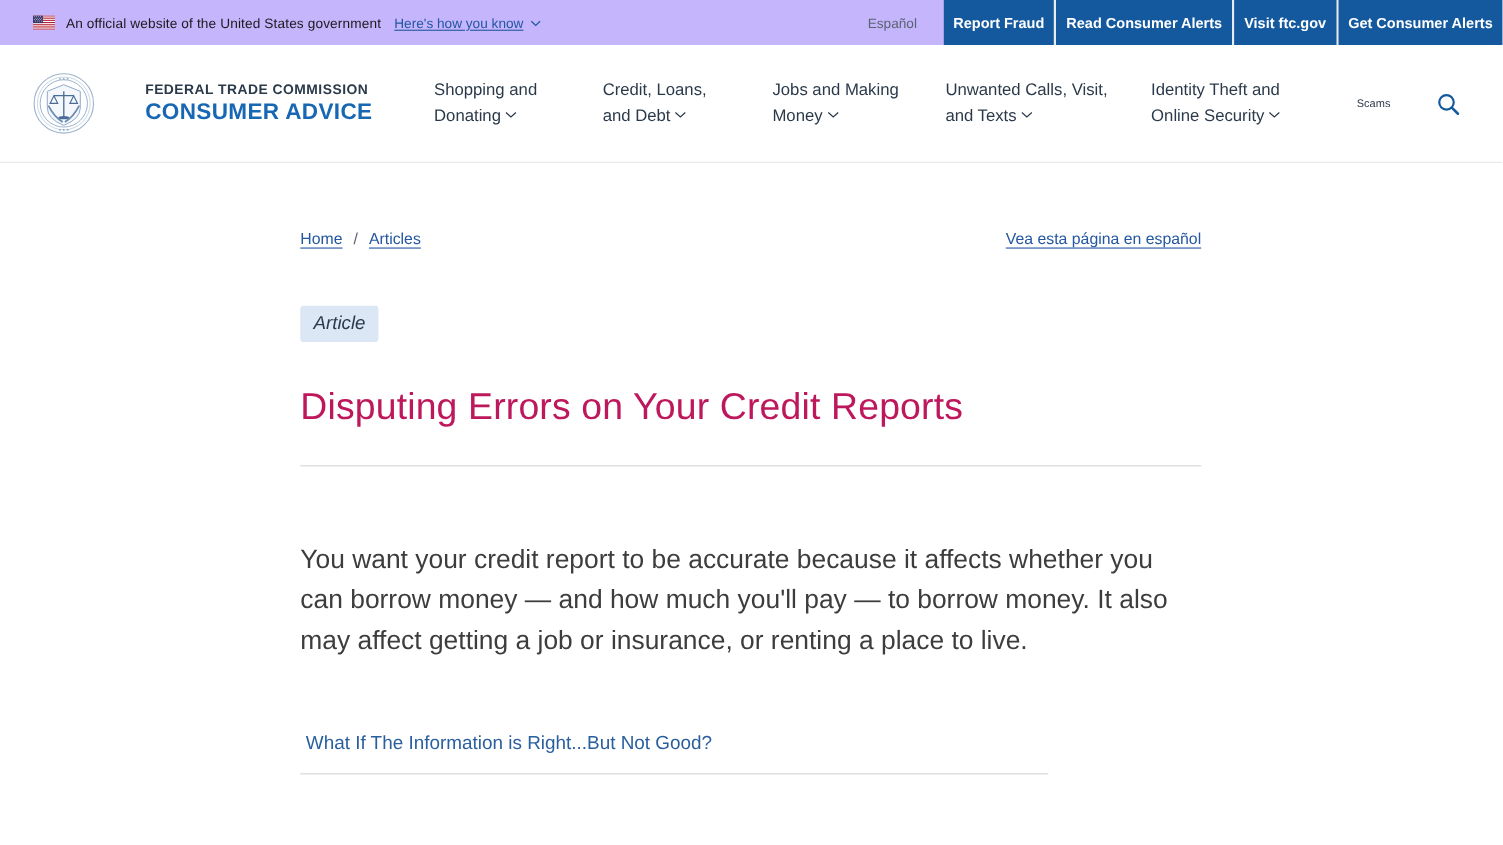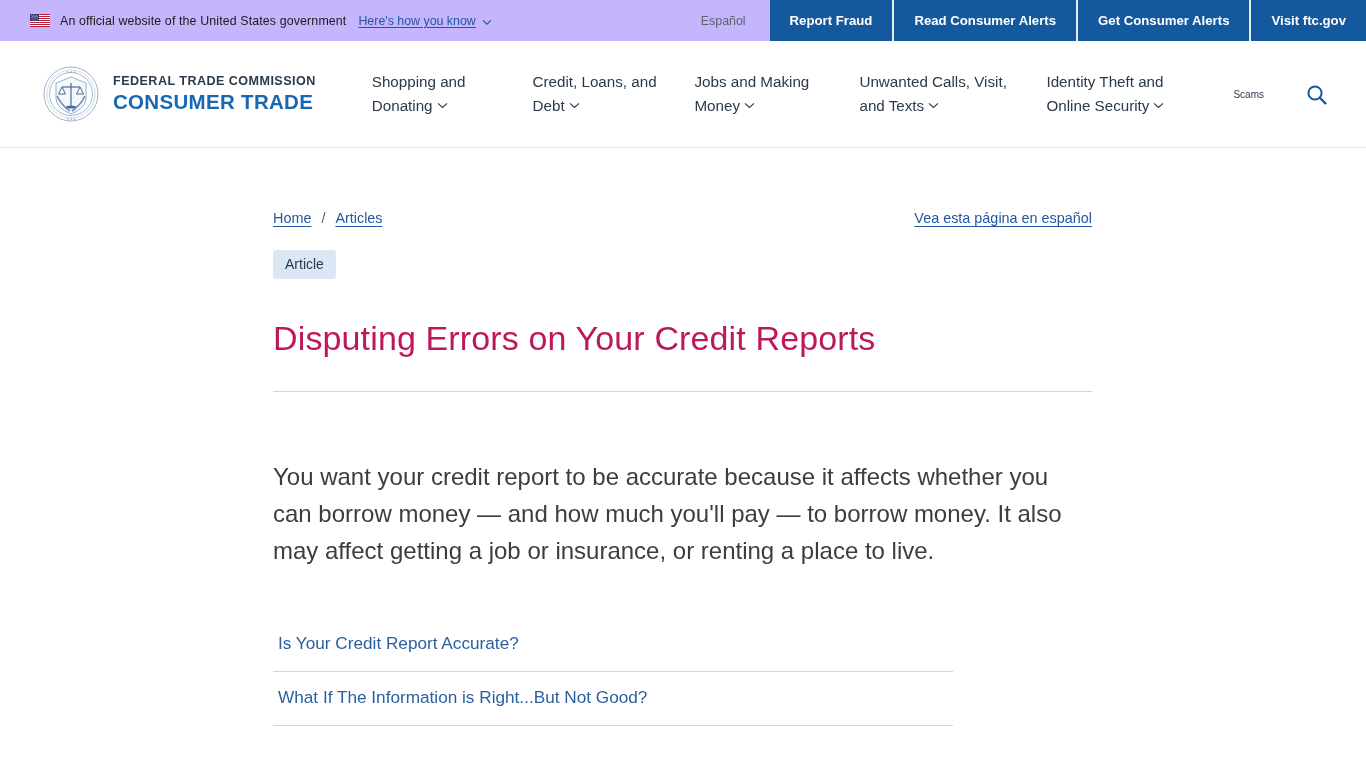--- a/index.html
+++ b/index.html
@@ -73,42 +73,43 @@
     white-space: nowrap;
   }
   .top-btn {
     display: flex;
     align-items: center;
     justify-content: center;
     background: #14599e;
     color: #ffffff;
     font-size: 13.2px;
     font-weight: bold;
-    padding: 0 20px;
+    padding: 0 9px;
     white-space: nowrap;
     cursor: pointer;
     border-right: 2px solid #e9eaec;
   }
   .top-btn:last-child { border-right: 0; }
 
   
   .site-header {
     height: 107px;
     background: #ffffff;
     border-bottom: 1px solid #e6e7e9;
     display: flex;
     align-items: center;
     position: relative;
   }
   .brand {
     display: flex;
     align-items: center;
-    padding-left: 43px;
+    padding-left: 30px;
     flex: none;
     cursor: pointer;
+    gap: 32px;
   }
   .seal {
     width: 56px;
     height: 56px;
     flex: none;
     margin-right: 14px;
   }
   .brand-text { display: flex; flex-direction: column; justify-content: center; }
   .brand-line1 {
     font-size: 12.6px;
@@ -191,26 +192,27 @@
   .espanol-page-link {
     color: #2357a0;
     text-decoration: underline;
     text-underline-offset: 3px;
     cursor: pointer;
     font-size: 14.4px;
   }
 
   .badge {
     display: inline-block;
-    margin-top: 24px;
+    margin-top: 52px;
     background: #dbe7f4;
     color: #2b3a4a;
-    font-size: 14px;
+    font-size: 17px;
     padding: 6px 12px 7px;
     border-radius: 3px;
+    font-style: italic;
   }
 
   .page-title {
     margin-top: 40px;
     font-family: Liberation Sans, sans-serif;
     font-size: 34px;
     font-weight: normal;
     color: #be185d;
     letter-spacing: 0.004em;
     line-height: 1.12;
@@ -295,22 +297,22 @@
         <svg width="10" height="7" viewBox="0 0 10 7">
             <path d="M1 1.3L5 5.2L9 1.3" fill="none" stroke="#2357a0" stroke-width="1.1"></path>
           </svg>
       </span>
     </span>
   </div>
   <div class="usa-banner-right">
     <div class="espanol-link">Español</div>
     <div class="top-btn">Report Fraud</div>
     <div class="top-btn">Read Consumer Alerts</div>
+    <div class="top-btn">Visit ftc.gov</div>
     <div class="top-btn">Get Consumer Alerts</div>
-    <div class="top-btn">Visit ftc.gov</div>
   </div>
 </div>
 
 <div class="site-header">
   <div class="brand">
     <svg class="seal" viewBox="0 0 56 56">
       <circle cx="28" cy="28" r="27" fill="#ffffff" stroke="#9fb4cc" stroke-width="1"></circle>
       <circle cx="28" cy="28" r="24" fill="none" stroke="#c2d2e3" stroke-width="0.8"></circle>
       <circle cx="28" cy="28" r="21.5" fill="none" stroke="#7e9cbd" stroke-width="0.7"></circle>
       <path d="M28 11 L43 17 L43 32 Q43 42 28 48 Q13 42 13 32 L13 17 Z" fill="#f4f8fc" stroke="#8fa9c6" stroke-width="0.9"></path>
@@ -321,21 +323,21 @@
       <ellipse cx="28" cy="41" rx="5" ry="1.5" fill="#4a6b95"></ellipse>
       <path d="M14 30 Q19 40 27 45" fill="none" stroke="#6c8bb0" stroke-width="1.6"></path>
       <path d="M42 30 Q37 40 29 45" fill="none" stroke="#6c8bb0" stroke-width="1.6"></path>
       <g fill="#7e9cbd" font-size="3" font-family="Liberation Sans, sans-serif">
         <text x="28" y="6.6" text-anchor="middle">★ ★ ★</text>
         <text x="28" y="53.5" text-anchor="middle">★ ★ ★</text>
       </g>
     </svg>
     <div class="brand-text">
       <div class="brand-line1">FEDERAL TRADE COMMISSION</div>
-      <div class="brand-line2">CONSUMER TRADE</div>
+      <div class="brand-line2">CONSUMER ADVICE</div>
     </div>
   </div>
 
   <nav class="main-nav">
     <div class="nav-item">
       <span>Shopping and Donating</span><span class="chev"><svg width="11" height="7" viewBox="0 0 11 7">
             <path d="M1 1.3L5.5 5.4L10 1.3" fill="none" stroke="#2b3a4a" stroke-width="1.1"></path>
           </svg></span>
     </div>
     <div class="nav-item">
@@ -386,21 +388,18 @@
     <span class="badge">Article</span>
 
     <h1 class="page-title">Disputing Errors on Your Credit Reports</h1>
 
     <div class="title-rule"></div>
 
     <p class="lede">You want your credit report to be accurate because it affects whether you can borrow money — and how much you'll pay — to borrow money. It also may affect getting a job or insurance, or renting a place to live.</p>
 
     <div class="accordion">
       <div class="acc-item">
-        <button class="acc-btn">Is Your Credit Report Accurate?</button>
-      </div>
-      <div class="acc-item">
         <button class="acc-btn">What If The Information is Right...But Not Good?</button>
       </div>
     </div>
 
   </div>
 </main>
 
 </body></html>

